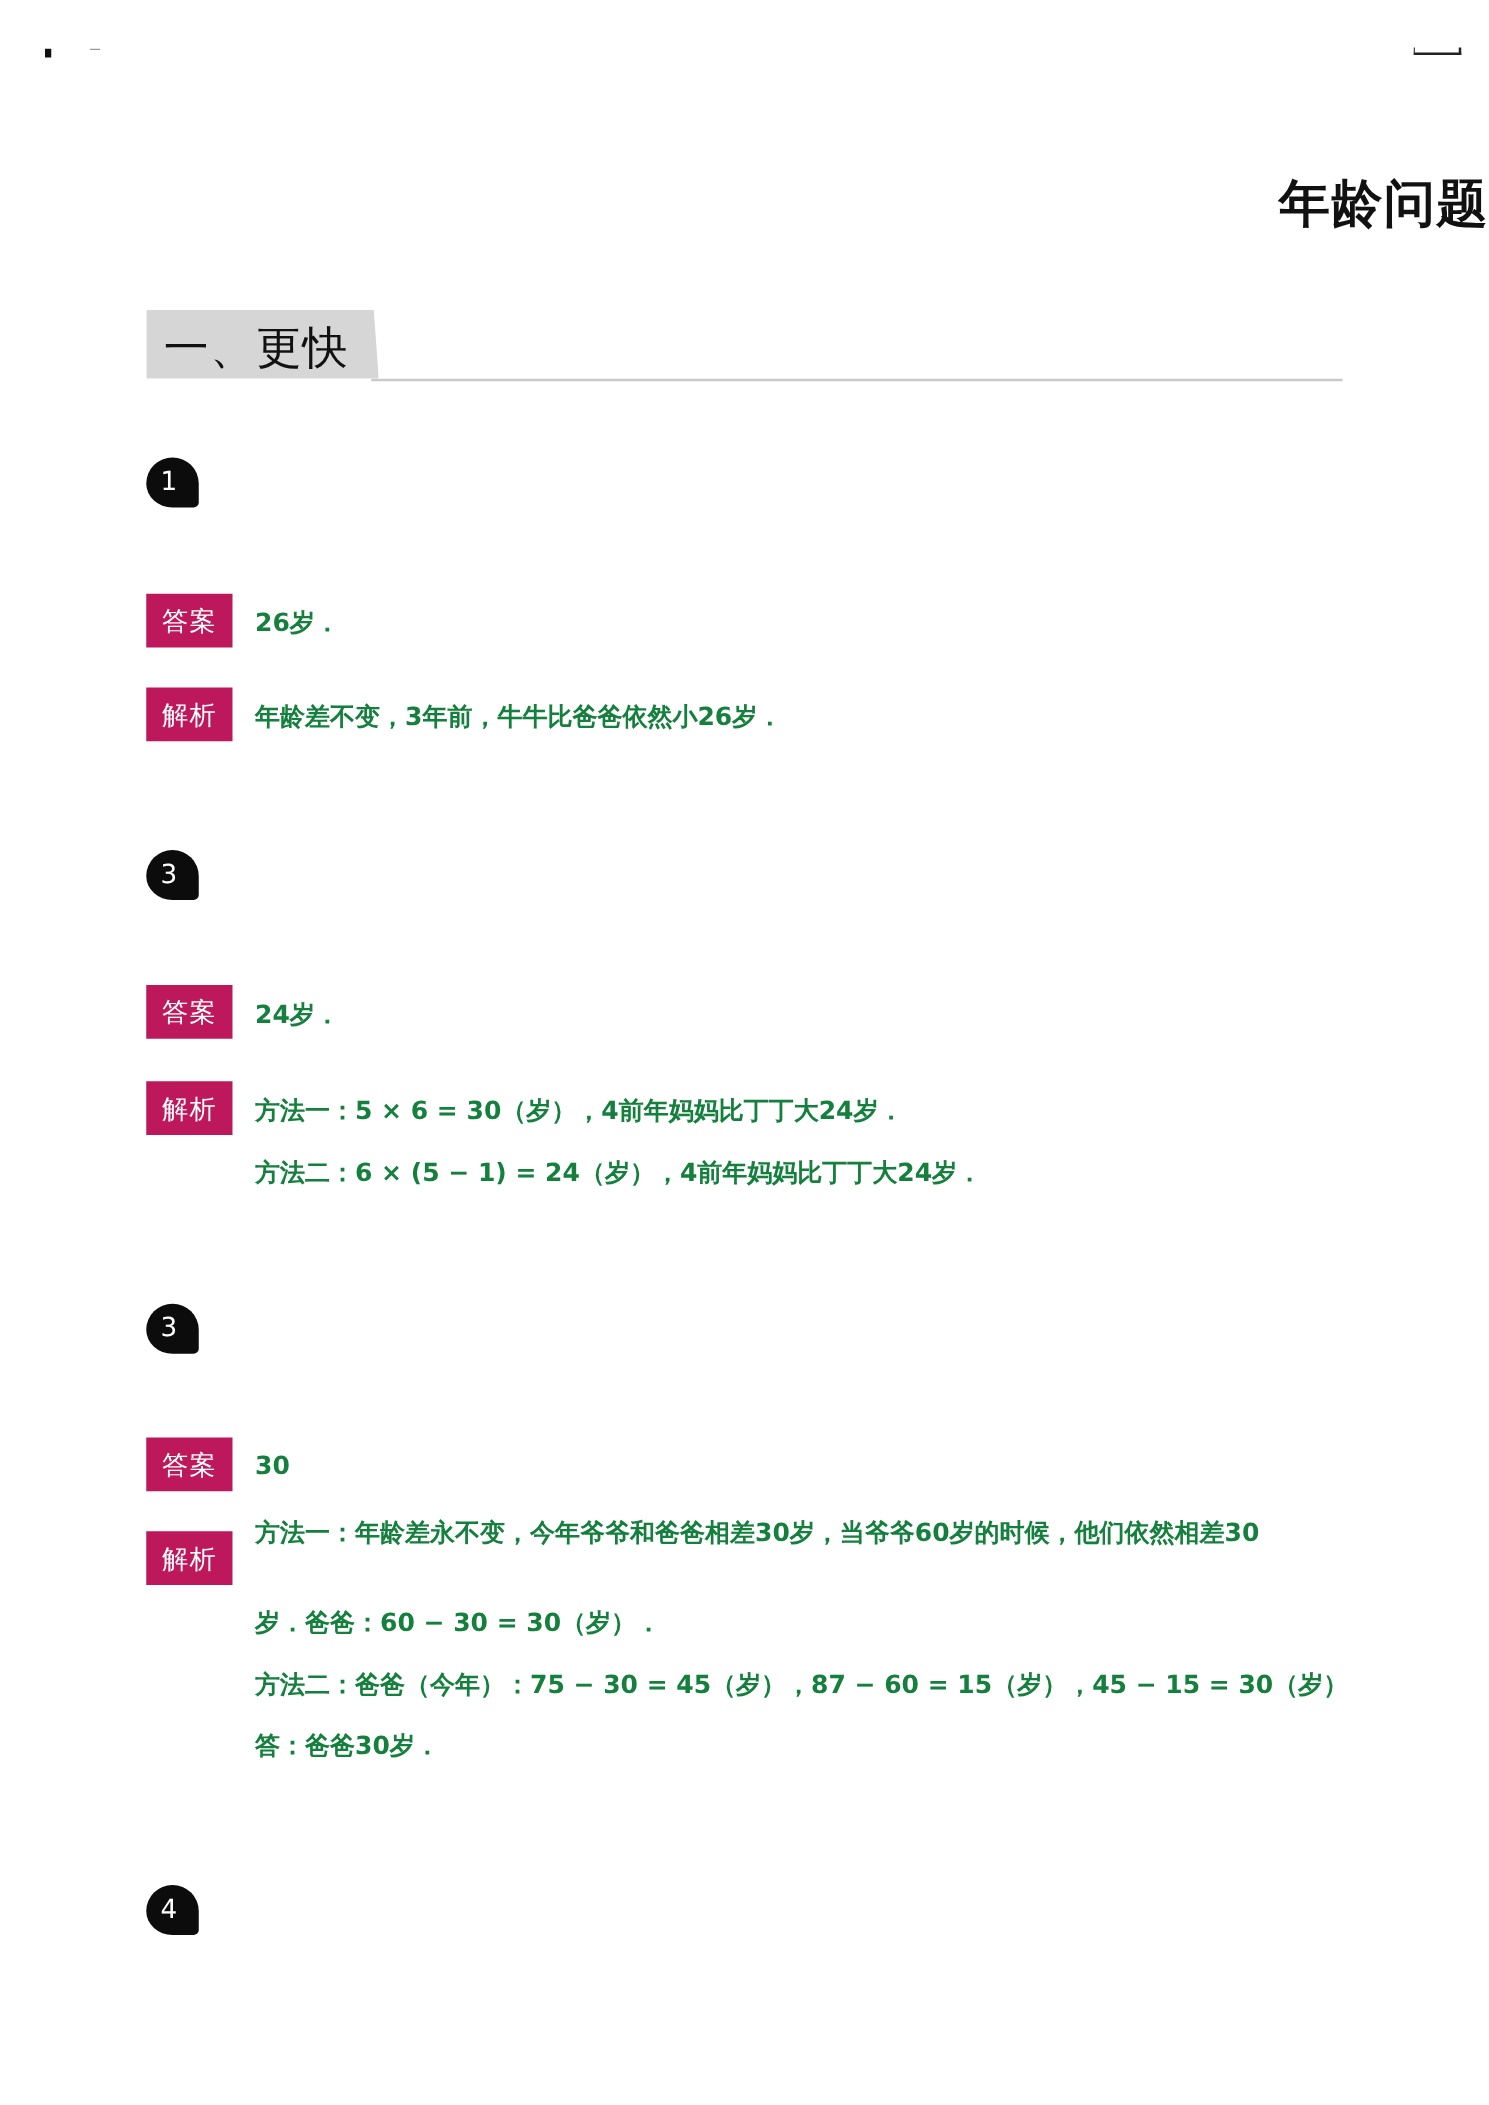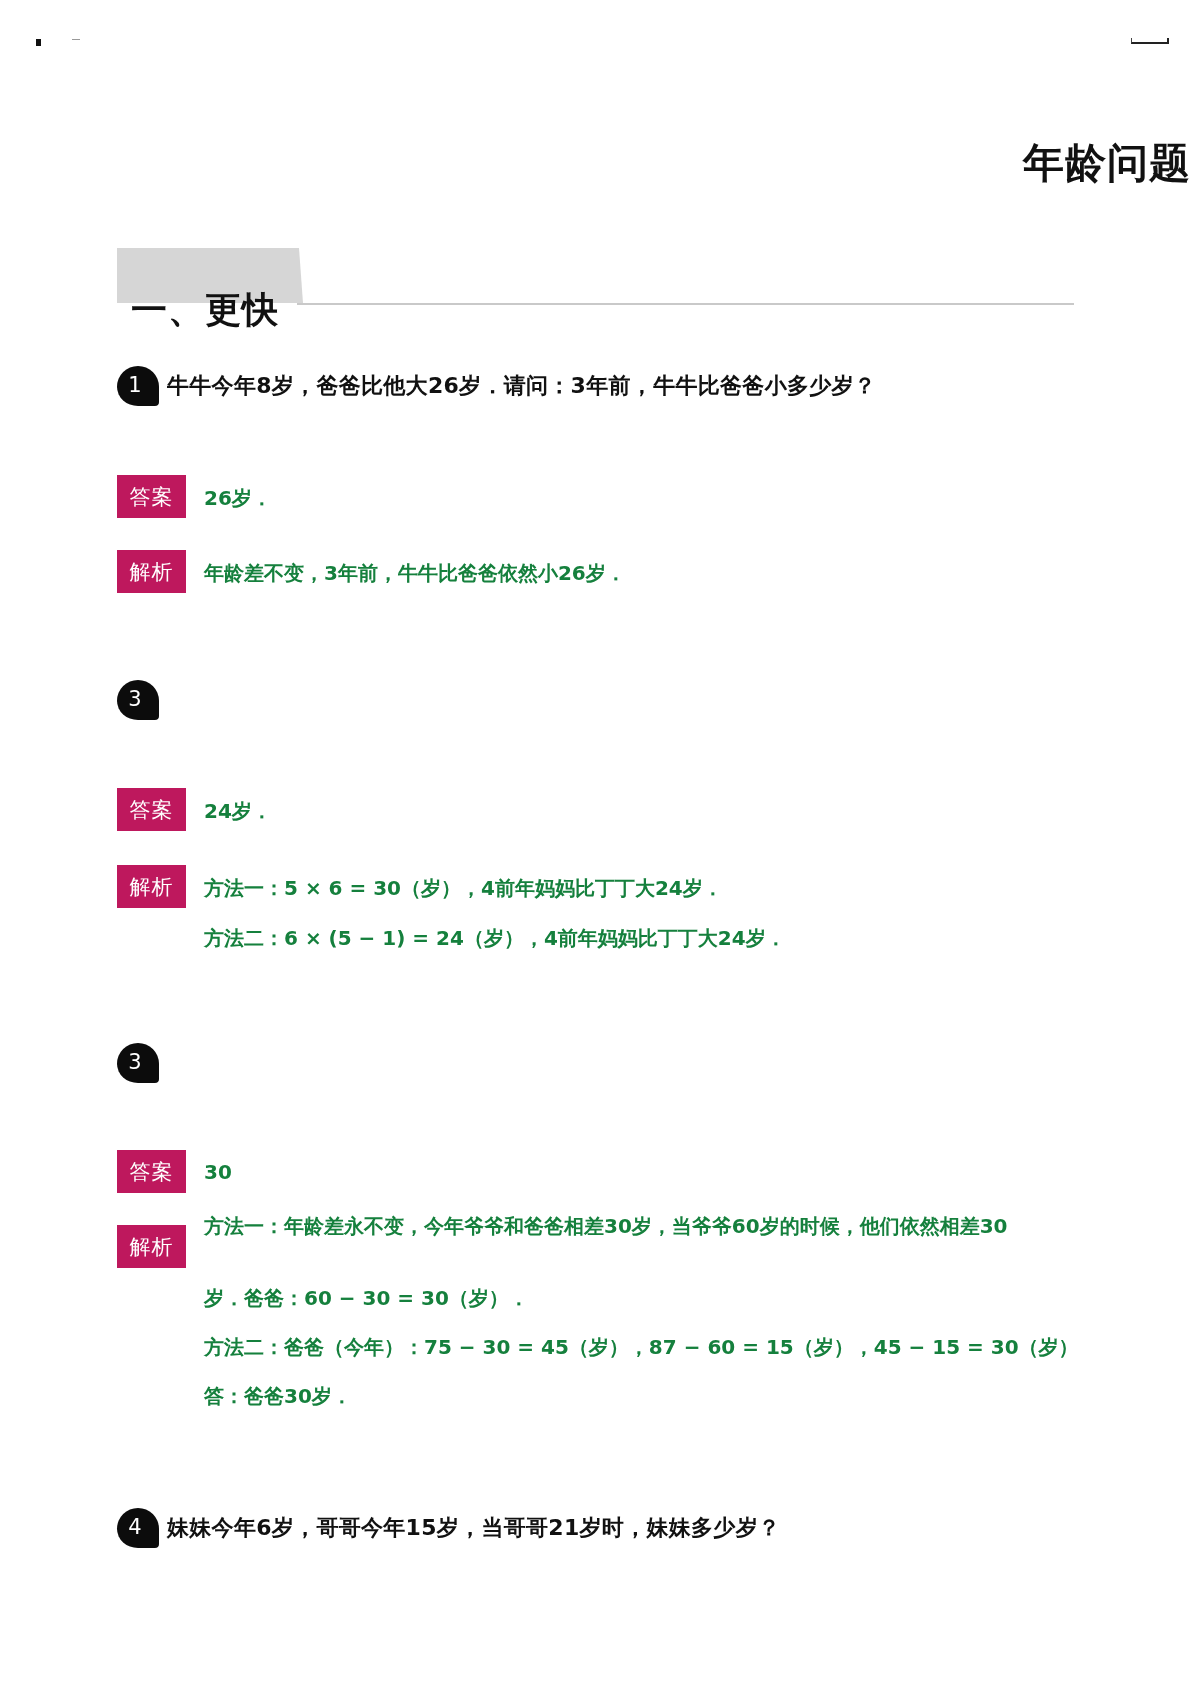--- a/index.html
+++ b/index.html
@@ -25,23 +25,22 @@
     }
     .section-header {
       position: absolute; left: 117px; top: 248px; width: 957px; height: 58px;
     }
     .section-tab {
       position: absolute; left: 0; top: 0; height: 55px; width: 186px;
       background: #d6d6d6;
       clip-path: polygon(0 0, 182px 0, 186px 100%, 0 100%);
     }
     .section-tab-label {
-      position: absolute; left: 14px; top: 6px; font-size: 36px; font-weight: bold; color: #111;
+      position: absolute; left: 14px; top: 6px; font-size: 36px; font-weight: normal; color: #111;
       letter-spacing: 1px;
-      margin-top: 32px;
     }
     .section-rule {
       position: absolute; left: 180px; right: 0; top: 55px; height: 2px; background: #c9c9c9;
     }
     .question {
       position: absolute; left: 117px; display: flex; align-items: center;
     }
     .q-badge {
       width: 42px; height: 40px; background: #0c0c0c; color: #fff;
       border-radius: 50% 50% 50% 50% / 52% 52% 48% 48%;
@@ -71,21 +70,20 @@
 <div class="page-title">年龄问题</div>
 
 <div class="section-header">
   <div class="section-tab"></div>
   <div class="section-tab-label">一、更快</div>
   <div class="section-rule"></div>
 </div>
 
 <div class="question" style="top:366px;">
   <div class="q-badge">1</div>
-  <div class="q-text">牛牛今年8岁，爸爸比他大26岁．请问：3年前，牛牛比爸爸小多少岁？</div>
 </div>
 <div class="tag" style="top:475px;">答案</div>
 <div class="line" style="top:485px;">26岁．</div>
 <div class="tag" style="top:550px;">解析</div>
 <div class="line" style="top:560px;">年龄差不变，3年前，牛牛比爸爸依然小26岁．</div>
 
 <div class="question" style="top:680px;">
   <div class="q-badge">3</div>
 </div>
 <div class="tag" style="top:788px;">答案</div>
@@ -100,14 +98,13 @@
 <div class="tag" style="top:1150px;">答案</div>
 <div class="line" style="top:1160px;">30</div>
 <div class="tag" style="top:1225px;">解析</div>
 <div class="line" style="top:1213px;">方法一：年龄差永不变，今年爷爷和爸爸相差30岁，当爷爷60岁的时候，他们依然相差30</div>
 <div class="line" style="top:1285px;">岁．爸爸：60 − 30 = 30（岁）．</div>
 <div class="line" style="top:1334px;">方法二：爸爸（今年）：75 − 30 = 45（岁），87 − 60 = 15（岁），45 − 15 = 30（岁）</div>
 <div class="line" style="top:1383px;">答：爸爸30岁．</div>
 
 <div class="question" style="top:1508px;">
   <div class="q-badge">4</div>
-  <div class="q-text">妹妹今年6岁，哥哥今年15岁，当哥哥21岁时，妹妹多少岁？</div>
 </div>
 
 </body></html>

